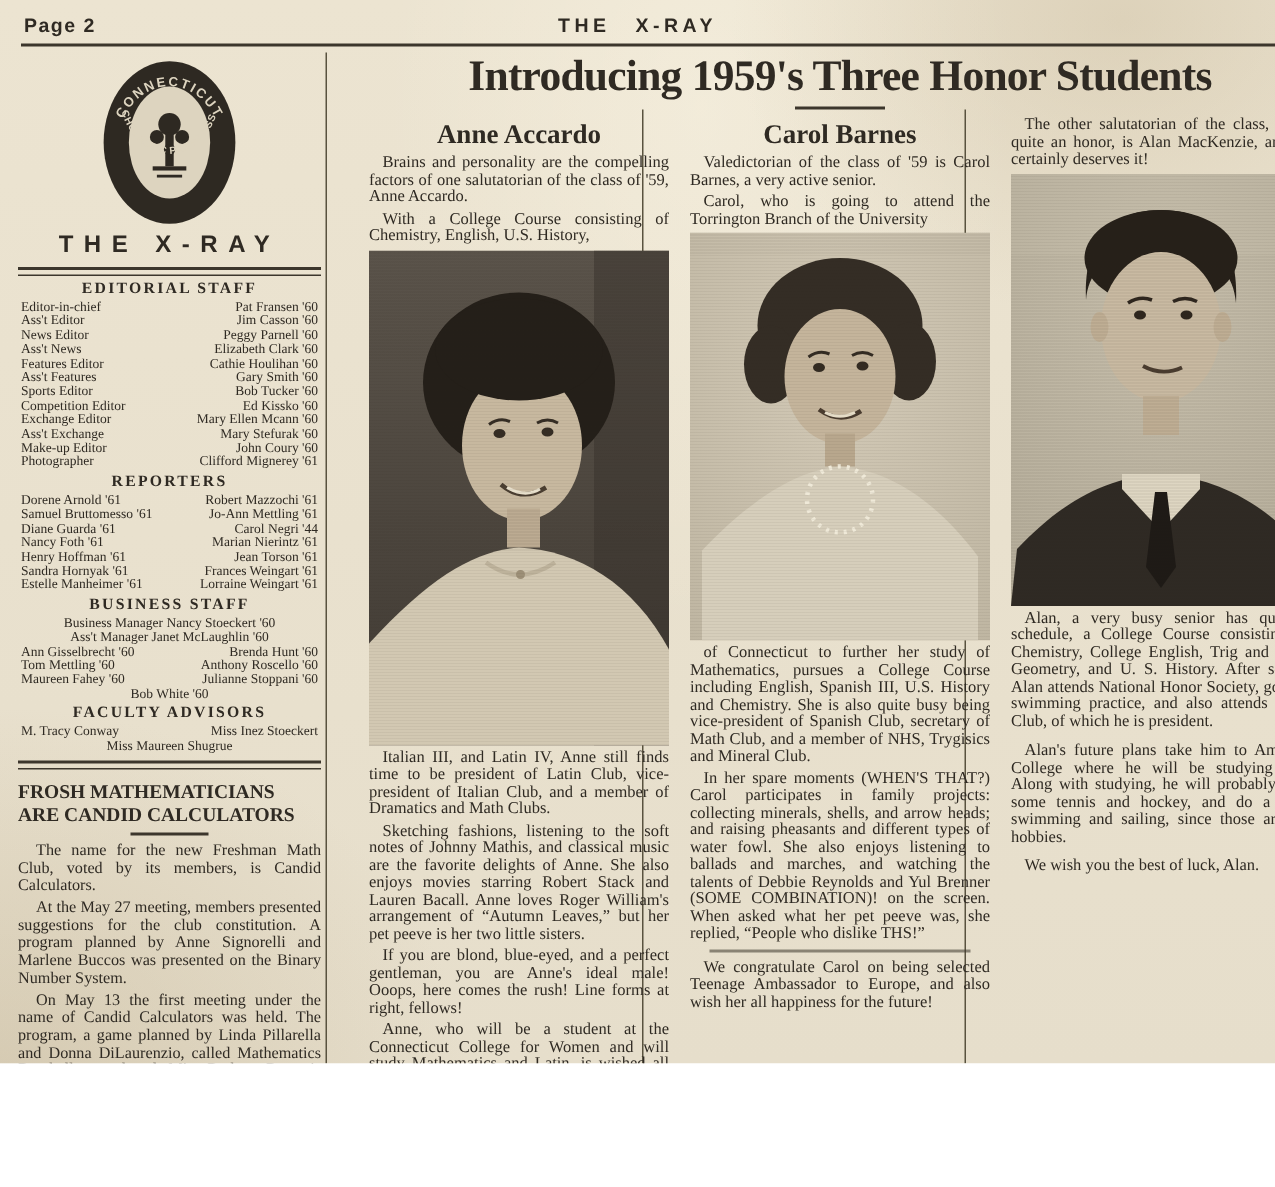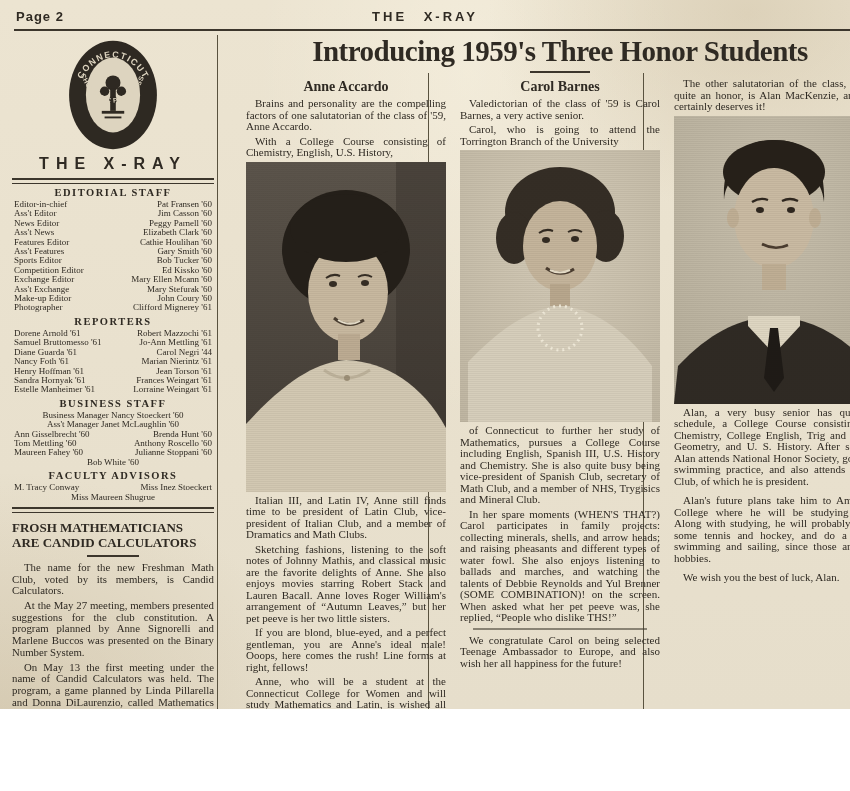--- a/index.html
+++ b/index.html
@@ -31,21 +31,21 @@
   .art-head{font-weight:bold;font-size:13px;line-height:15px;margin:7px 0 0;}
   .head-rule{width:52px;border-top:2px solid #3c362c;margin:5px auto 5px;}
   .mid-rule{width:92px;border-top:2px solid #3c362c;margin:6px auto 6px;}
   .sidebar p.body{font-size:10.8px;line-height:11.7px;text-align:justify;text-indent:12px;margin:0 0 3px;}
   
   .main{position:absolute;left:222px;top:36px;width:628px;padding-left:24px;}
   .headline{text-align:center;font-weight:bold;font-size:29px;line-height:31px;letter-spacing:-.5px;}
   .headline-rule{width:60px;border-top:2px solid #3c362c;margin:4px auto 5px;}
   .columns{display:flex;gap:14px;}
   .col{width:200px;}
-  .col h3{text-align:center;font-size:14px;font-weight:bold;margin:1px 0 3px;}
+  .col h3{text-align:center;font-size:18px;font-weight:bold;margin:1px 0 3px;}
   .col p{font-size:11px;line-height:11.5px;text-align:justify;text-indent:9px;margin:0 0 3px;}
   .col .roomy{margin-bottom:8px;}
   figure.photo{margin:3px 0;position:relative;}
   figure.photo svg{display:block;width:100%;height:auto;}
   figure.photo::after{content:"";position:absolute;inset:0;
     background:repeating-linear-gradient(0deg, rgba(40,32,24,.05) 0 1px, transparent 1px 2px);}
   .squiggle{width:174px;border-top:2px solid rgba(60,54,44,.55);margin:4px auto 5px;}
   
   .bottom-row{position:absolute;left:222px;top:760px;width:628px;display:flex;gap:14px;}
   .bottom-cell{width:200px;border-top:2px solid #3c362c;padding-top:21px;}

